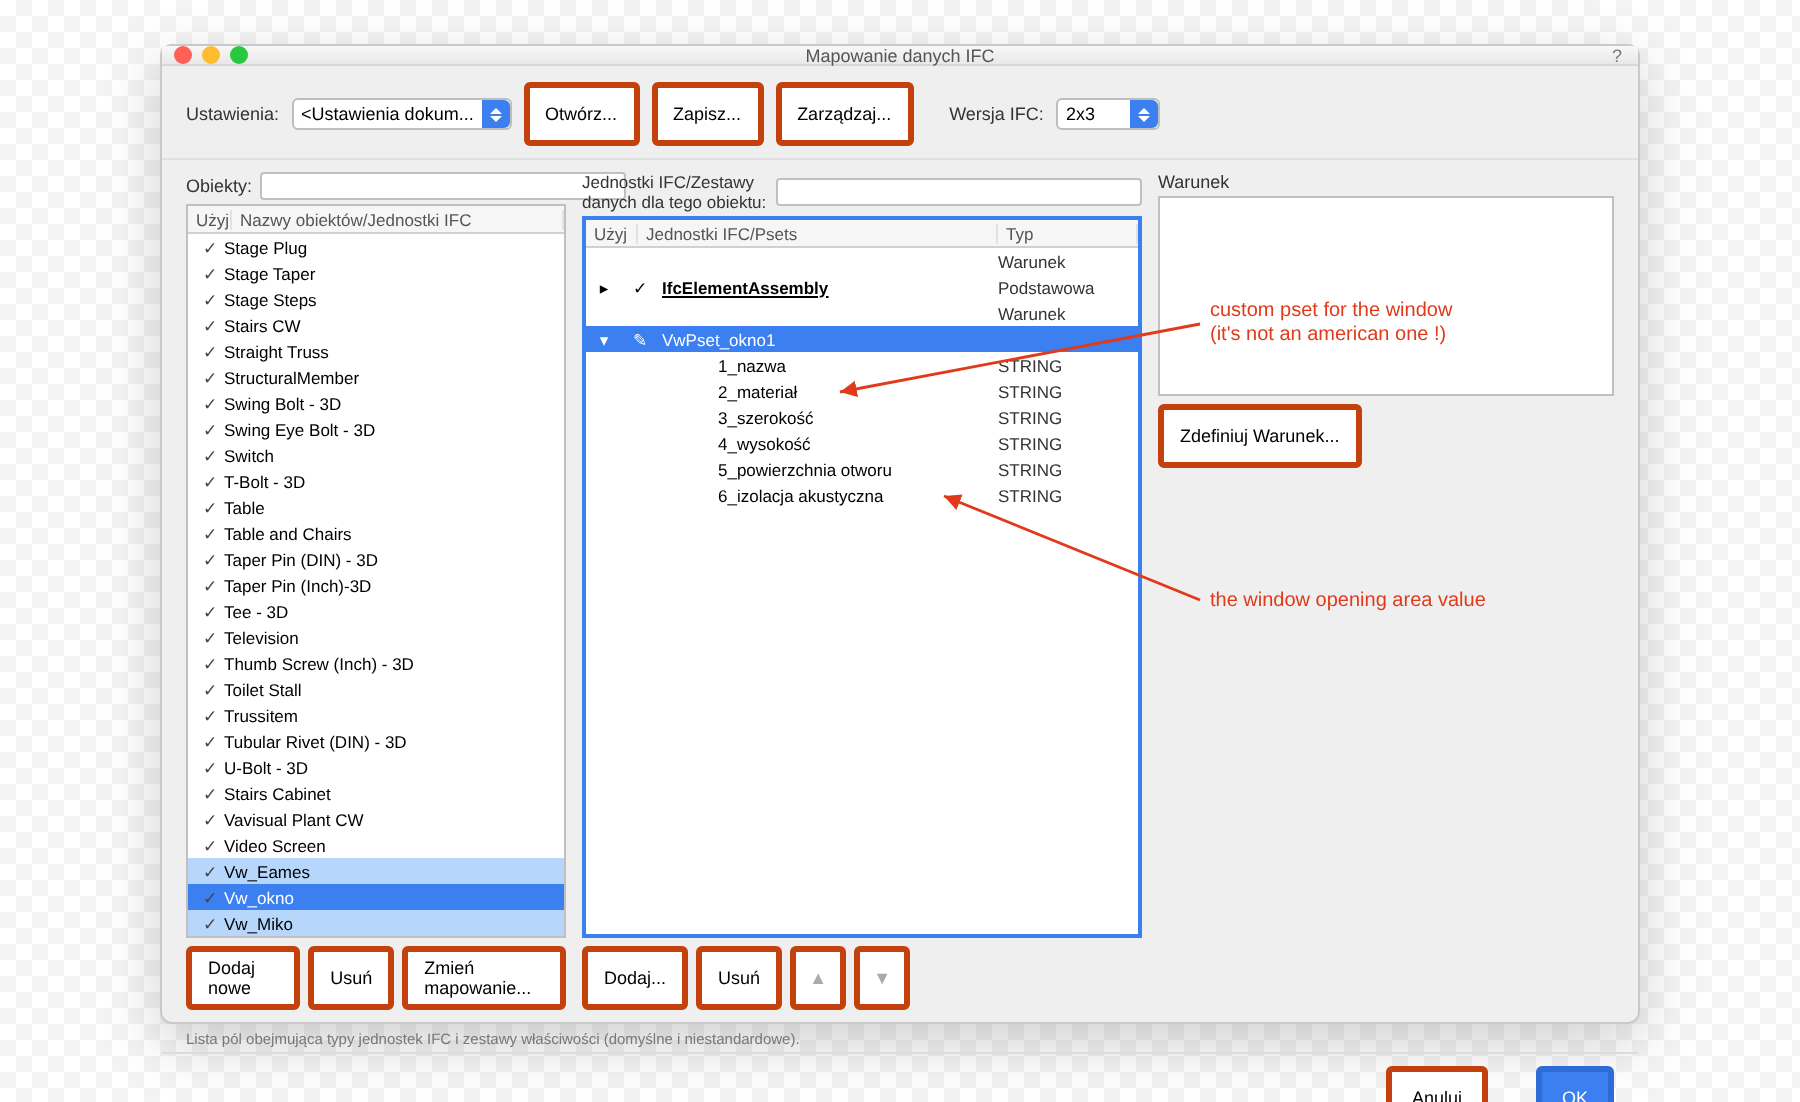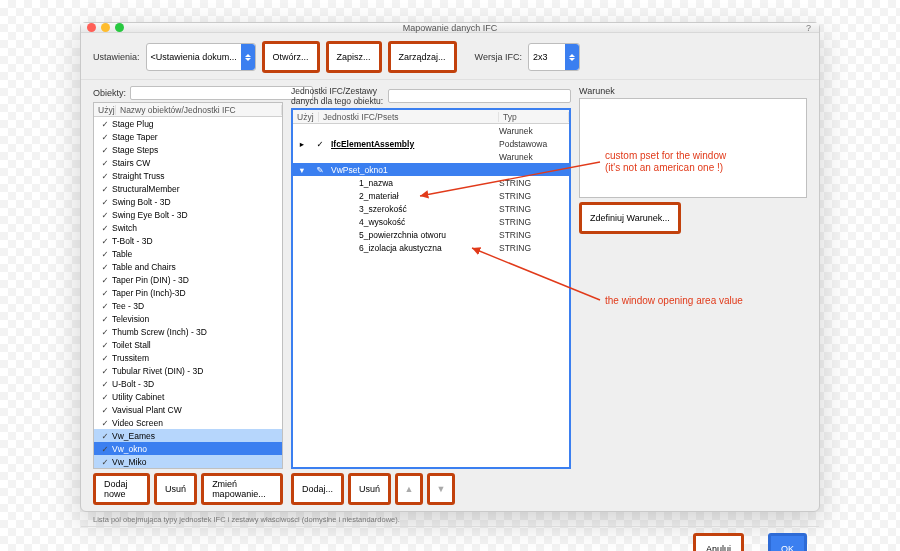--- a/index.html
+++ b/index.html
@@ -47,21 +47,21 @@
   .titlebar .help { position:absolute; right:8px; color:#777; }
   .toprow {
     padding: 8px 12px 6px;
     display:flex; align-items:center; gap:6px;
     border-bottom:1px solid #e0e0e0;
     text-align:center;
   }
   .label { color:#333; }
   .select {
     background:#fff; border:1px solid #bdbdbd; border-radius:3px;
-    height:28px; padding:0 16px 0 4px; position:relative; display:inline-flex; align-items:center;
+    height:16px; padding:0 16px 0 4px; position:relative; display:inline-flex; align-items:center;
   }
   .select .arrow, .btn .arrow {
     position:absolute; right:0; top:0; width:14px; height:100%;
     background:#3b7ff0; border-radius:0 3px 3px 0;
     display:flex; flex-direction:column; align-items:center; justify-content:center;
   }
   .select .arrow::before,.select .arrow::after{content:"";width:0;height:0;border-left:3px solid transparent;border-right:3px solid transparent}
   .select .arrow::before{border-bottom:3px solid #fff;margin-bottom:1px}
   .select .arrow::after{border-top:3px solid #fff}
   .btn {
@@ -242,21 +242,21 @@
             <div class="row">
               <span class="chk">✓</span>
               <span class="txt">Tubular Rivet (DIN) - 3D</span>
             </div>
             <div class="row">
               <span class="chk">✓</span>
               <span class="txt">U-Bolt - 3D</span>
             </div>
             <div class="row">
               <span class="chk">✓</span>
-              <span class="txt">Utility Cabinet</span>
+              <span class="txt">Stairs Cabinet</span>
             </div>
             <div class="row">
               <span class="chk">✓</span>
               <span class="txt">Vavisual Plant CW</span>
             </div>
             <div class="row">
               <span class="chk">✓</span>
               <span class="txt">Video Screen</span>
             </div>
             <div class="row sel">

